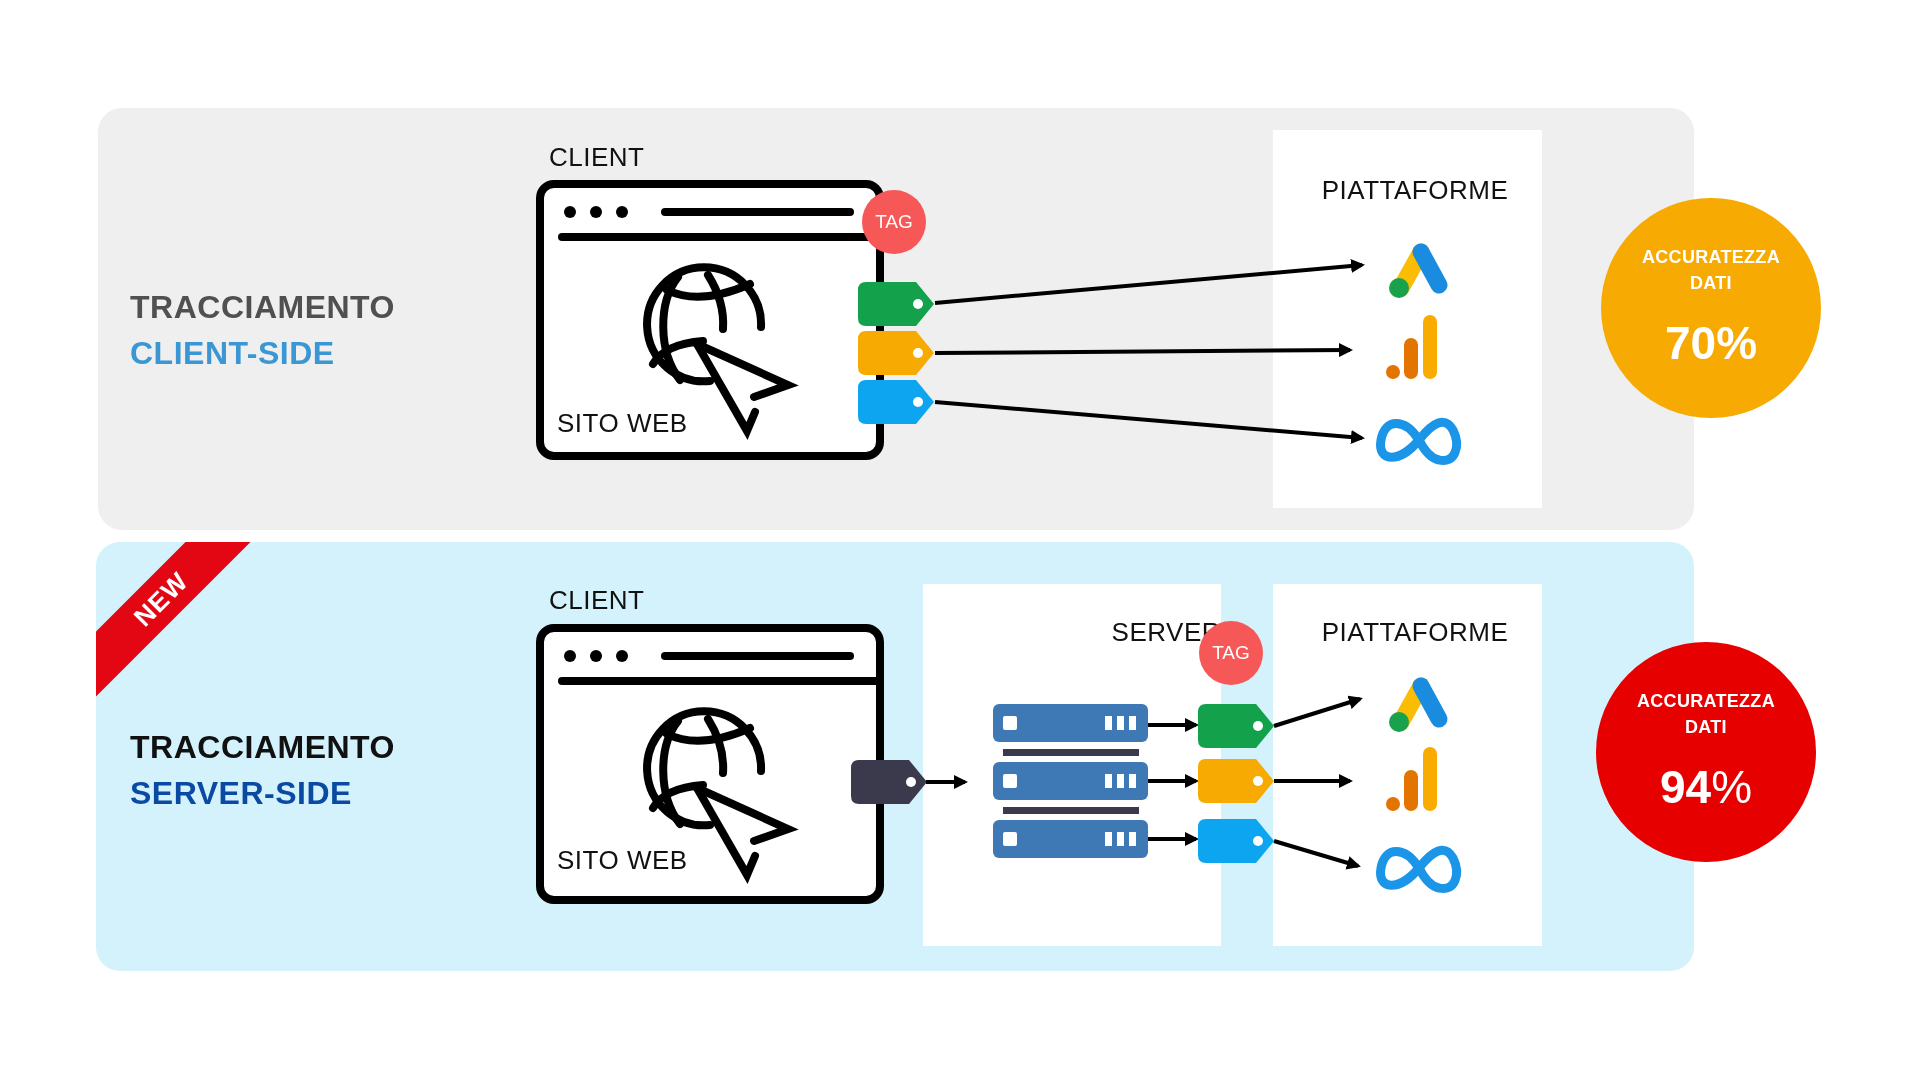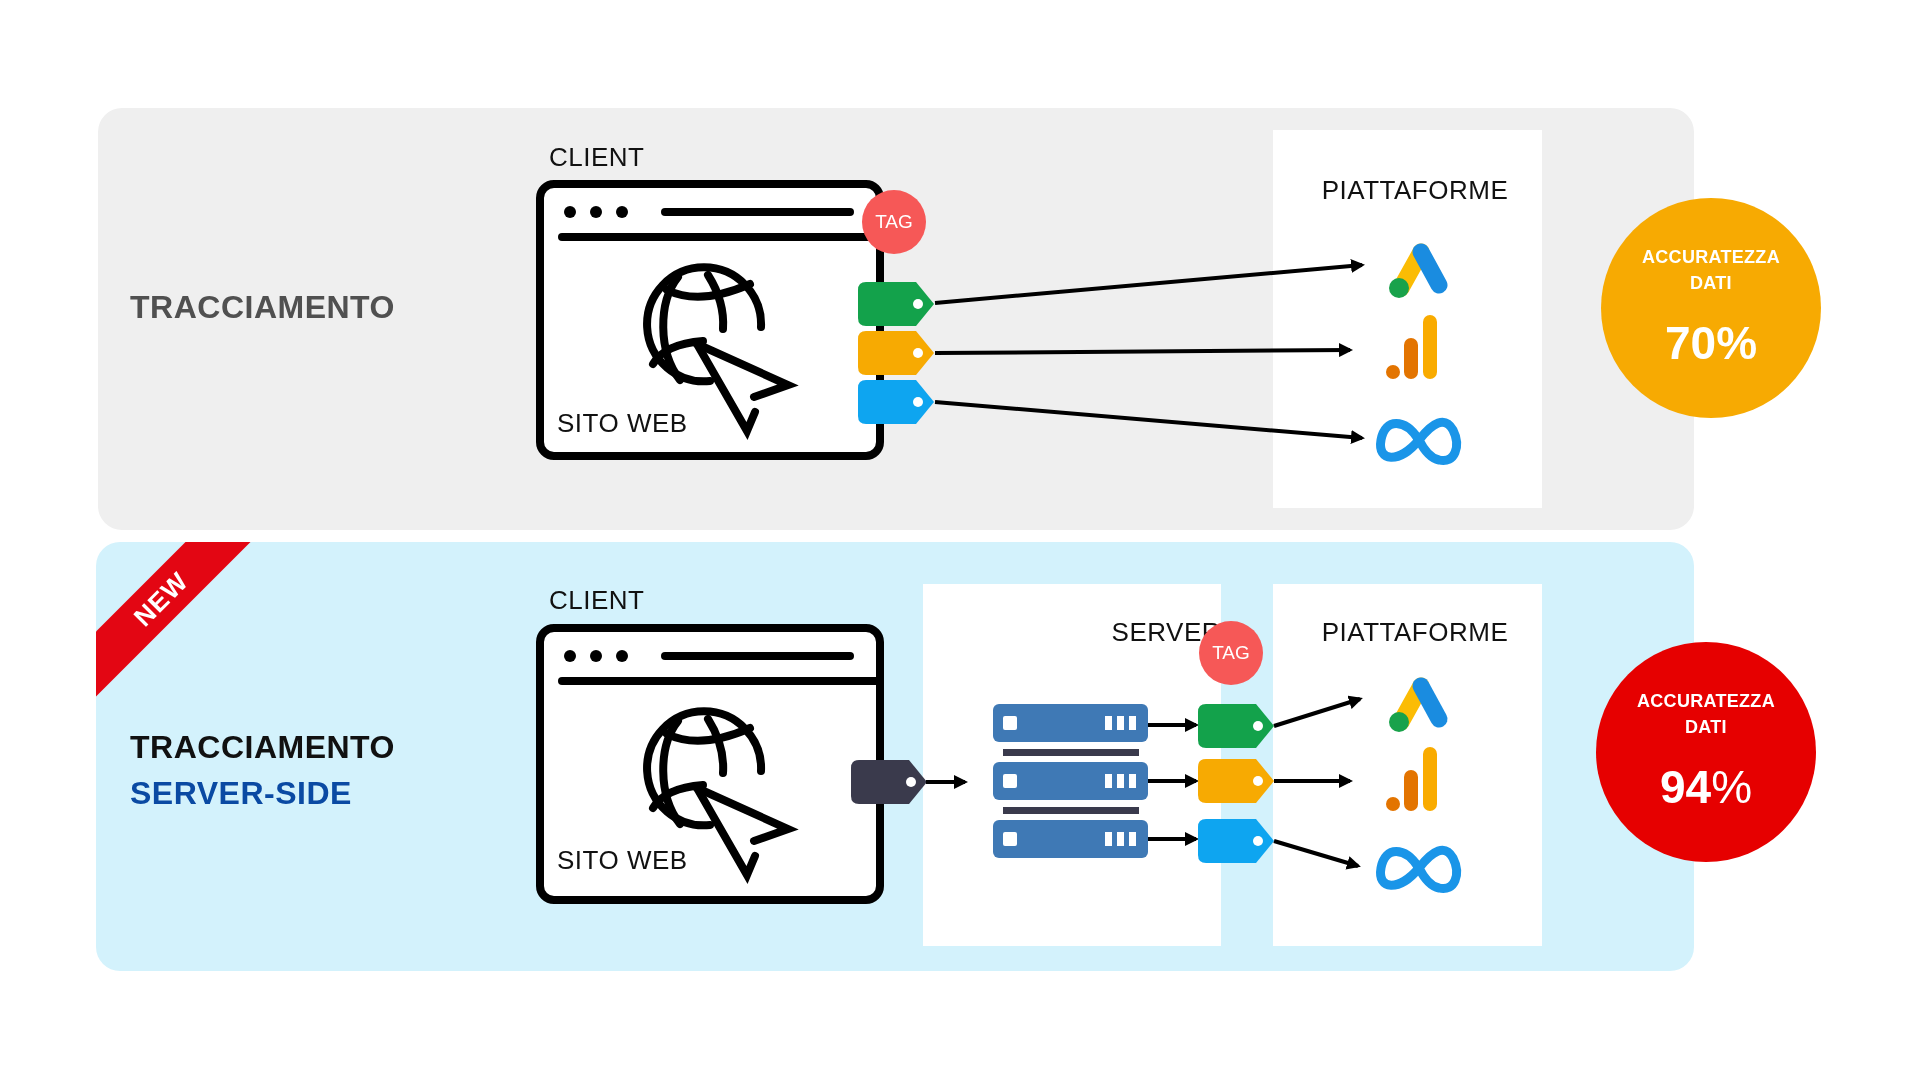--- a/index.html
+++ b/index.html
@@ -17,20 +17,21 @@
   .tag-badge{position:absolute;width:64px;height:64px;border-radius:50%;background:#f65857;color:#fff;font-weight:normal;font-size:19px;display:flex;align-items:center;justify-content:center;}
   svg{position:absolute;left:0;top:0;overflow:visible;}
   .new-ribbon{position:absolute;left:-50px;top:34px;width:230px;height:46px;background:#e30613;color:#fff;transform:rotate(-45deg);text-align:center;font-weight:bold;font-size:26px;line-height:46px;letter-spacing:1px;}
 </style>
 </head>
 <body>
 
 <div class="panel" id="panel-top"></div>
 <div class="heading" style="left:130px;top:284px;width:320px;color:#505050;">
   <div>TRACCIAMENTO</div>
+  <div style="color:#3a97d4">CLIENT-SIDE</div>
 </div>
 <div class="label" style="left:549px;top:142px;">CLIENT</div>
 <div class="white-box" style="left:1273px;top:130px;width:269px;height:378px;"></div>
 <div class="label" style="left:1273px;top:175px;width:284px;text-align:center;">PIATTAFORME</div>
 
 <div class="panel" id="panel-bottom">
   <div class="new-ribbon">NEW</div>
 </div>
 <div class="heading" style="left:130px;top:724px;width:320px;color:#111;">
   <div>TRACCIAMENTO</div>

